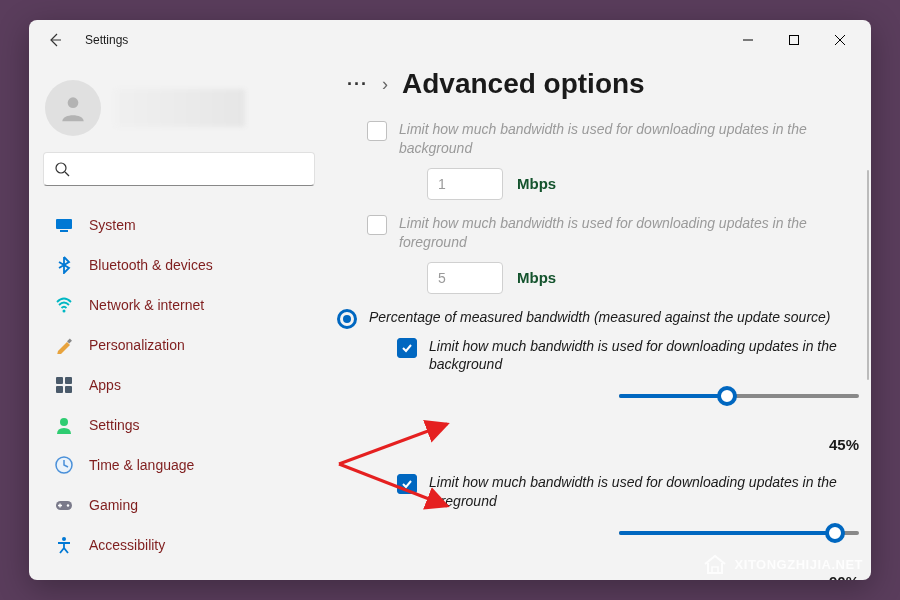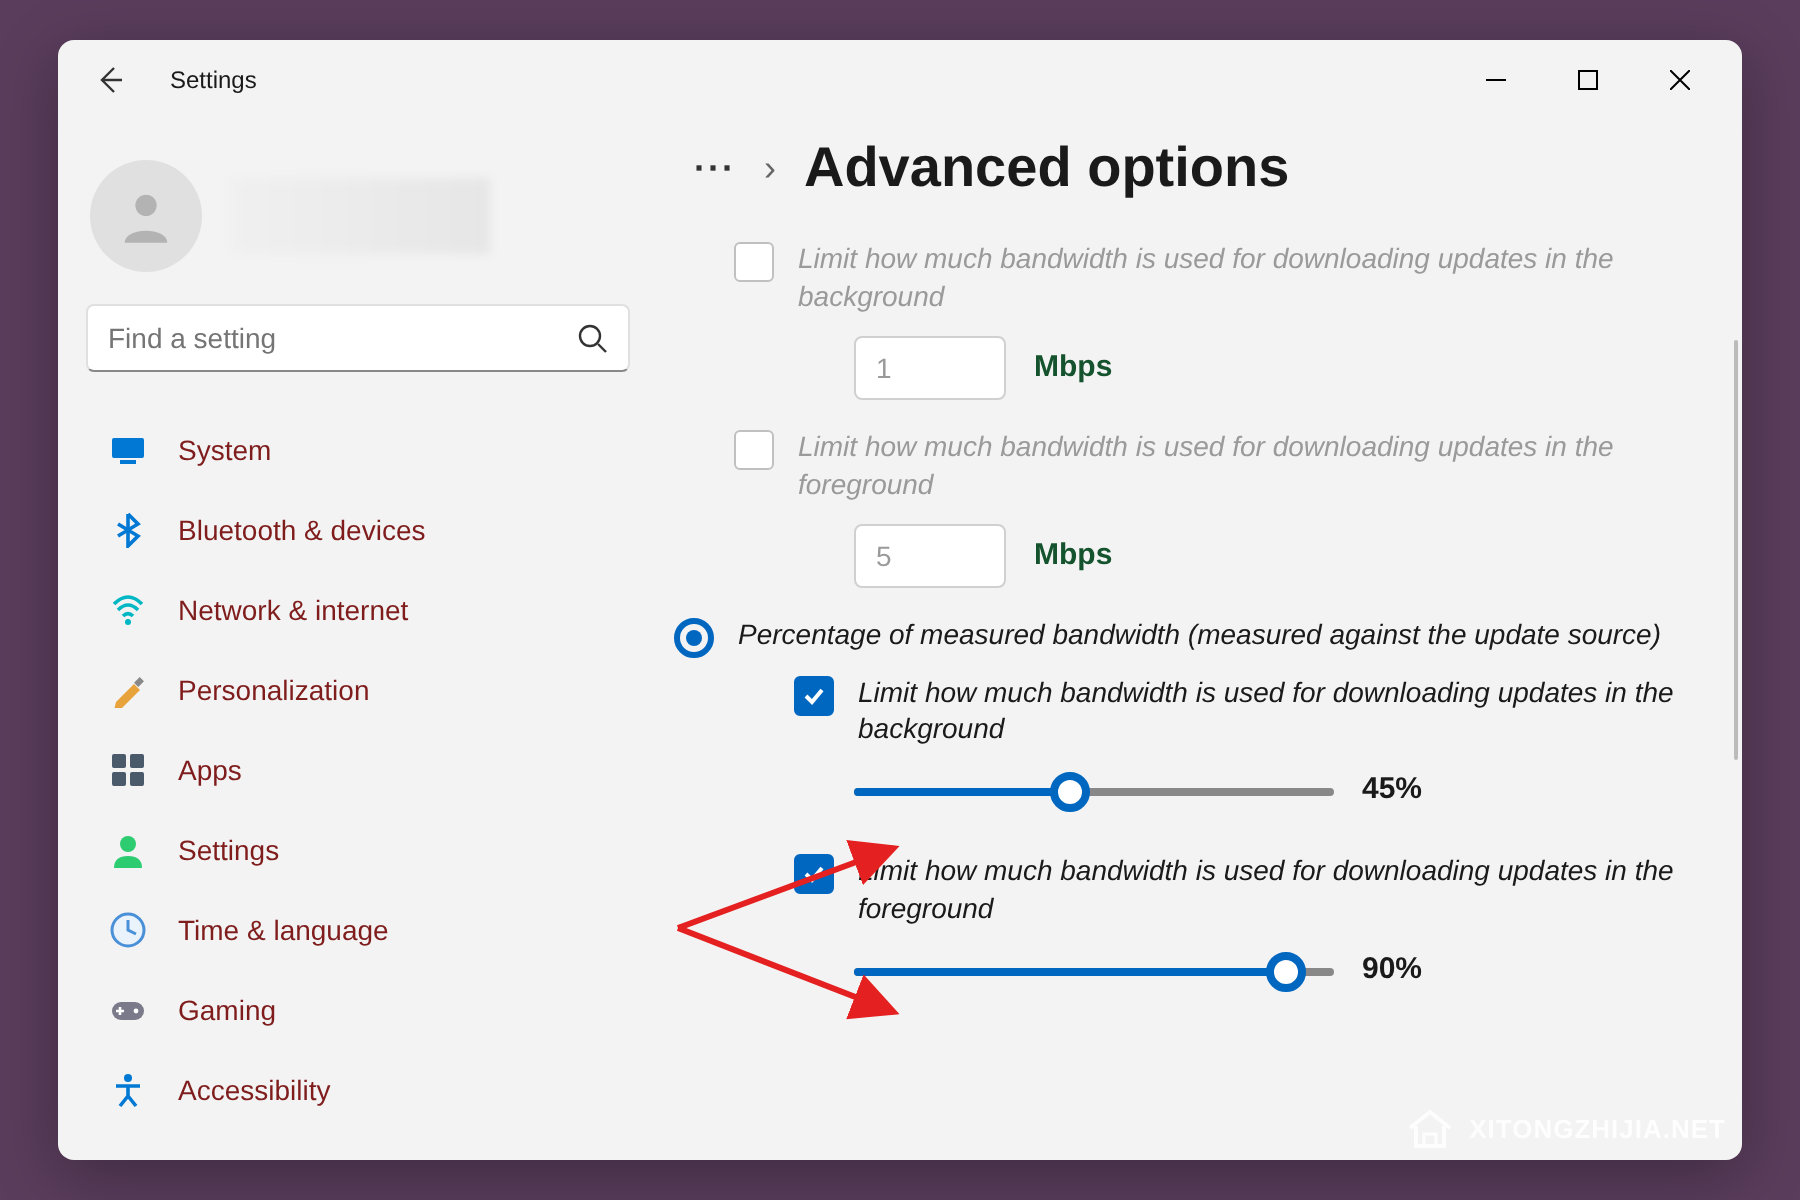--- a/index.html
+++ b/index.html
@@ -247,23 +247,24 @@
       color: #9a9a9a;
       background: #fff;
     }
     .unit {
       font-size: 15px;
       font-weight: 600;
       color: #14532d;
     }
     .slider-row {
       display: flex;
-      align-items: flex-start;
-      gap: 14px;
+      align-items: flex-end;
+      gap: 30px;
       margin: 12px 0 20px 60px;
+      flex-direction: column;
     }
     .slider {
       position: relative;
       width: 240px;
       height: 20px;
       cursor: pointer;
     }
     .slider-track {
        position: absolute;
        top: 8px;
@@ -366,21 +367,20 @@
         <div class="avatar">
           <svg width="32" height="32" viewBox="0 0 24 24">
               <circle cx="12" cy="8" r="4" fill="#888"></circle>
               <path d="M4 22 C4 16 20 16 20 22 Z" fill="#888"></path>
             </svg>
         </div>
         <div class="profile-text"></div>
       </div>
 
       <div class="search-box">
-        <input placeholder="Find a setting" style="">
         <svg width="16" height="16" viewBox="0 0 16 16">
             <circle cx="7" cy="7" r="5" stroke="#333" stroke-width="1.2" fill="none"></circle>
             <path d="M11 11 L15 15" stroke="#333" stroke-width="1.2"></path>
           </svg>
       </div>
 
       <div class="nav-list" id="nav-list">
           <div class="nav-item">
             <span class="nav-icon">
               <svg width="18" height="18" viewBox="0 0 18 18">

